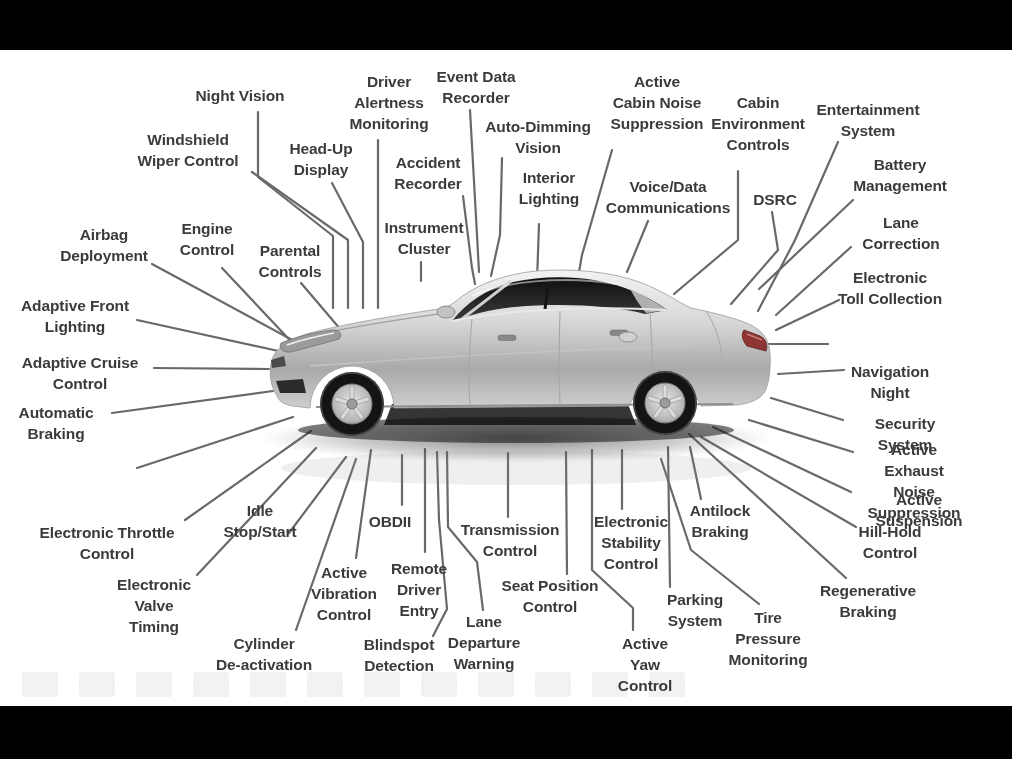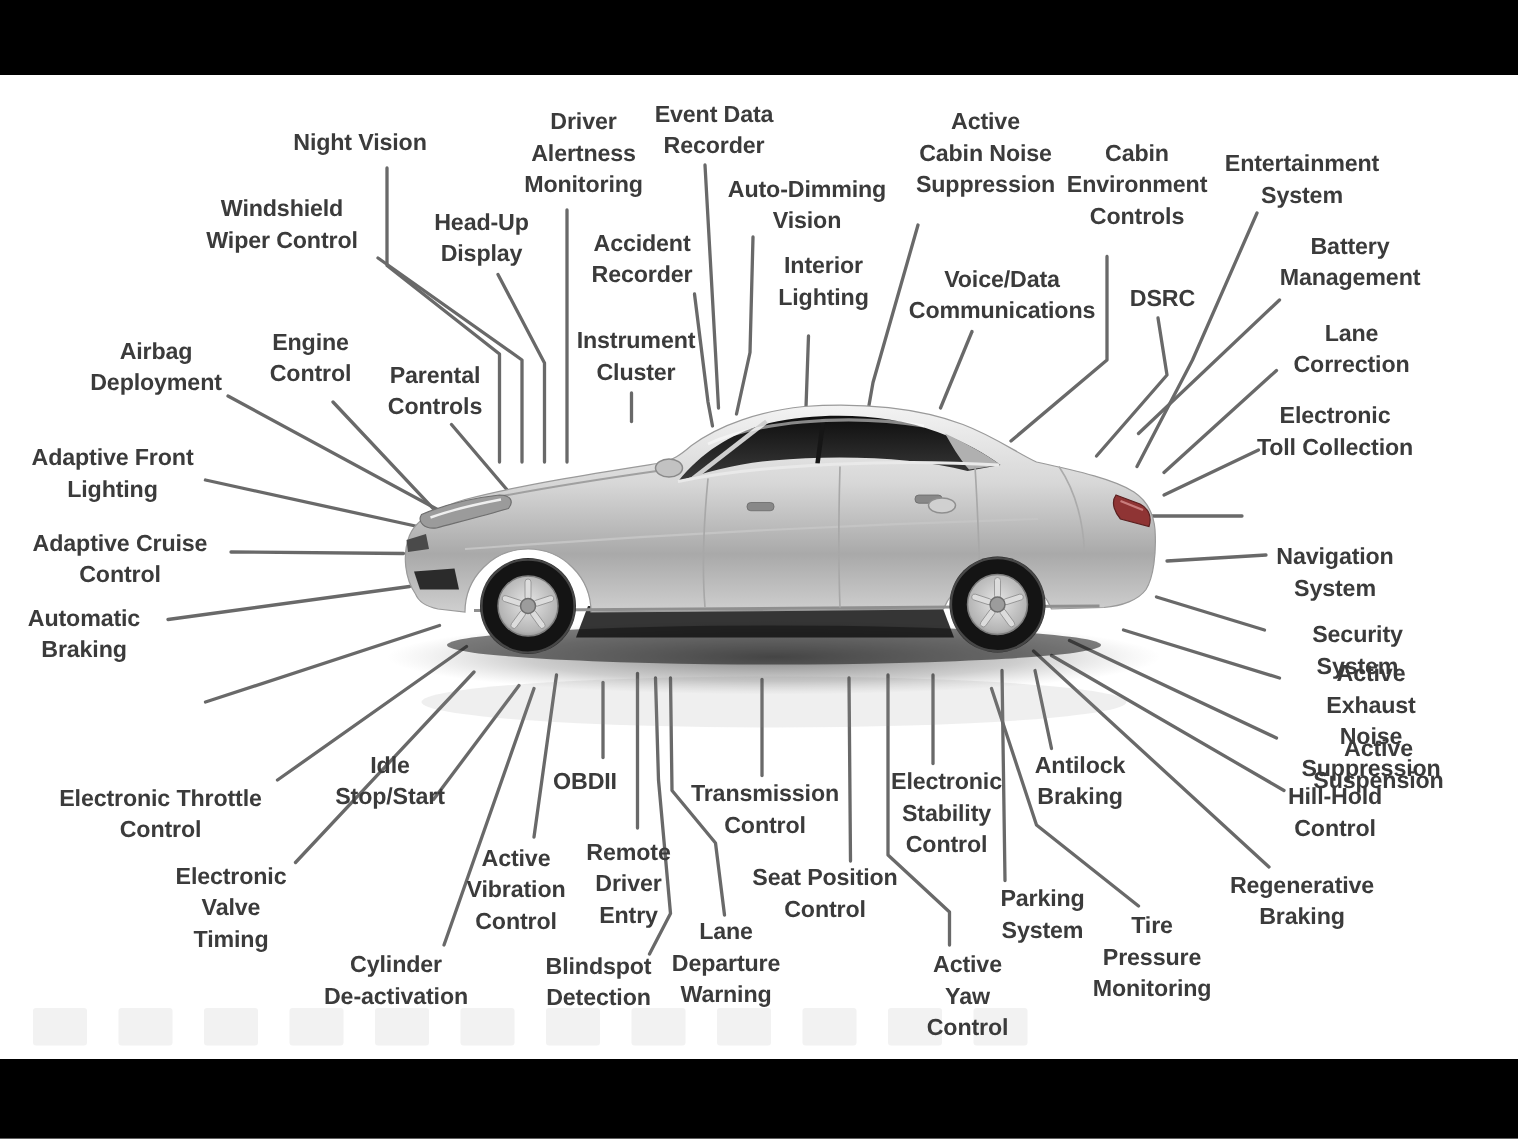--- a/index.html
+++ b/index.html
@@ -229,21 +229,21 @@
   <div class="label" style="left:775px;top:189px">DSRC</div>
   <div class="label" style="left:868px;top:99px">Entertainment
 System</div>
   <div class="label" style="left:900px;top:154px">Battery
 Management</div>
   <div class="label" style="left:901px;top:212px">Lane
 Correction</div>
   <div class="label" style="left:890px;top:267px">Electronic
 Toll Collection</div>
   <div class="label" style="left:890px;top:361px">Navigation
-System</div>
+Night</div>
   <div class="label" style="left:905px;top:413px">Security System</div>
   <div class="label" style="left:914px;top:439px">Active Exhaust
 Noise Suppression</div>
   <div class="label" style="left:919px;top:489px">Active Suspension</div>
   <div class="label" style="left:890px;top:521px">Hill-Hold
 Control</div>
   <div class="label" style="left:868px;top:580px">Regenerative
 Braking</div>
   <div class="label" style="left:104px;top:224px">Airbag
 Deployment</div>

